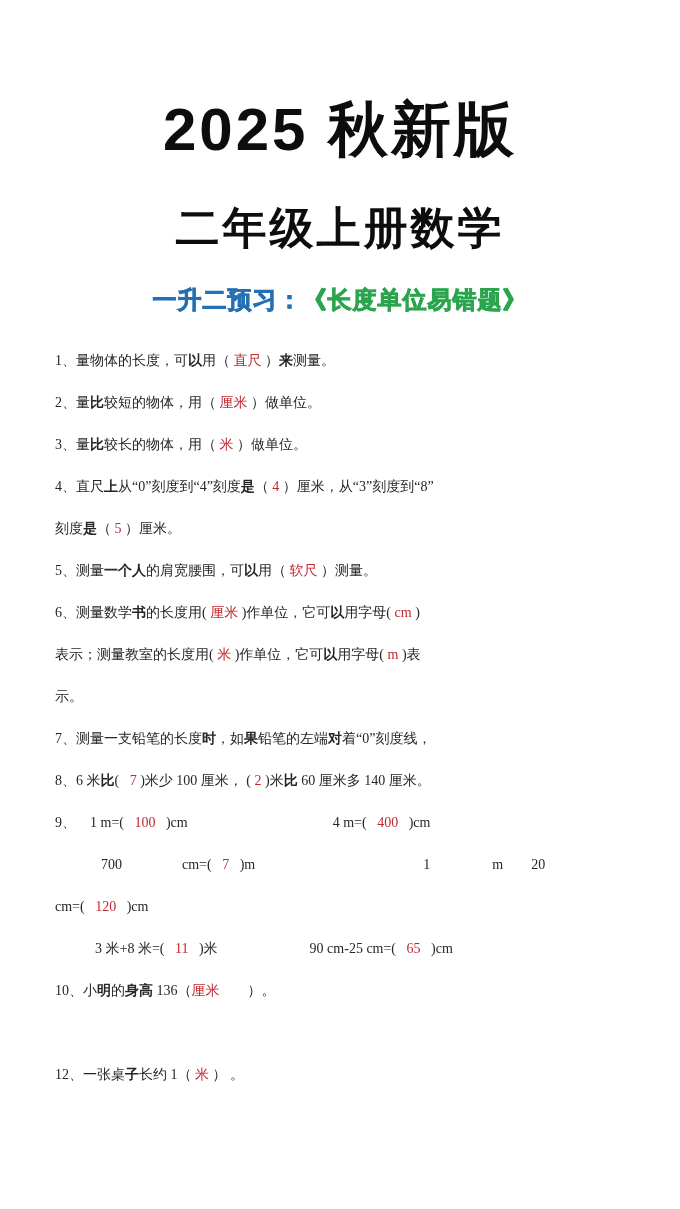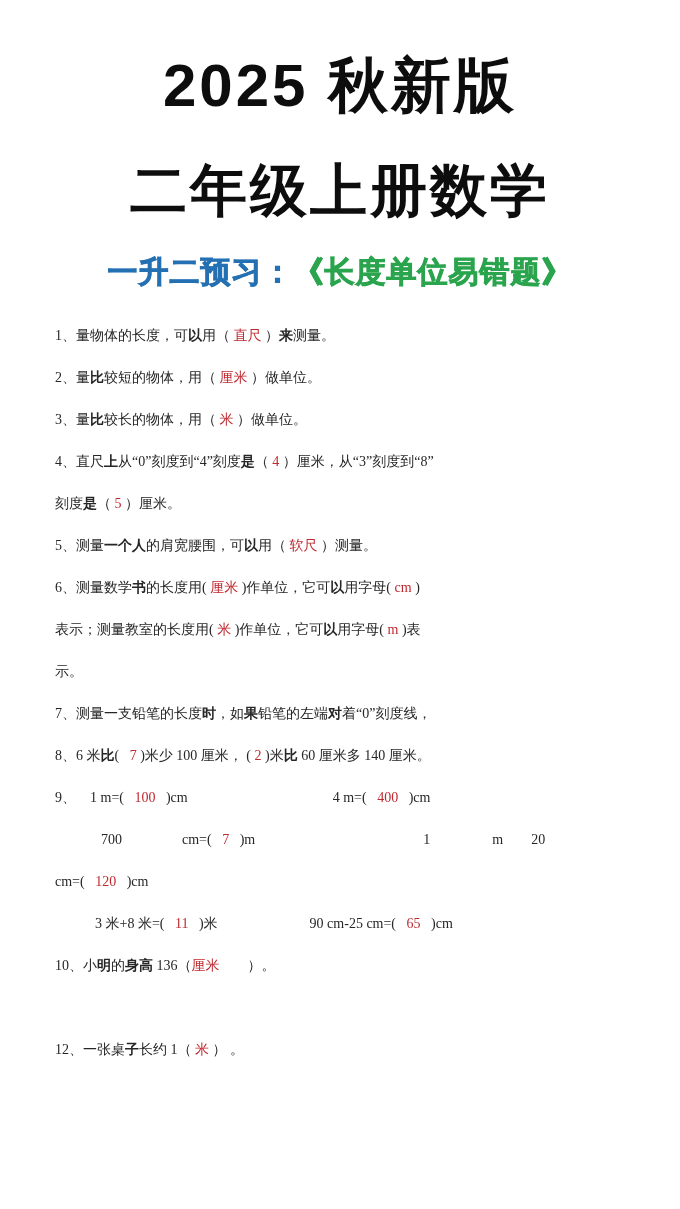--- a/index.html
+++ b/index.html
@@ -5,38 +5,38 @@
   * { margin: 0; padding: 0; box-sizing: border-box; }
   html, body { background: #ffffff; }
   body {
     width: 680px;
     height: 1209px;
     overflow: hidden;
     font-family: "Liberation Serif", "DejaVu Serif", serif;
     color: var(--text-color, #262626);
     position: relative;
   }
-  .page { width: 680px; height: 879px; background: #fff; }
+  .page { width: 680px; height: 879px; background: #fff; margin-top: 44px; }
 
   .title {
     text-align: center;
     font-family: "Liberation Sans", "DejaVu Sans", sans-serif;
     font-weight: 900;
     color: var(--title-color, #0d0d0d);
     letter-spacing: 3px;
     line-height: 1;
   }
   .title.t1 { font-size: 60px; padding-top: 56px; }
-  .title.t2 { font-size: 57px; padding-top: 46px; }
+  .title.t2 { font-size: 44px; padding-top: 46px; }
 
   .subtitle {
     text-align: center;
     font-family: "Liberation Sans", "DejaVu Sans", sans-serif;
     font-weight: 900;
-    font-size: 30px;
+    font-size: 24px;
     letter-spacing: 1px;
     padding-top: 38px;
     line-height: 1;
     -webkit-text-stroke: 0.6px currentColor;
   }
   .sub-blue  { color: var(--subtitle-blue,  #2470b3); -webkit-text-stroke: 0.8px var(--subtitle-blue, #2470b3); }
   .sub-green { color: var(--subtitle-green, #2aa44d); -webkit-text-stroke: 0.8px var(--subtitle-green, #2aa44d); }
 
   .worksheet {
     margin: 28px 0 0 55px;

